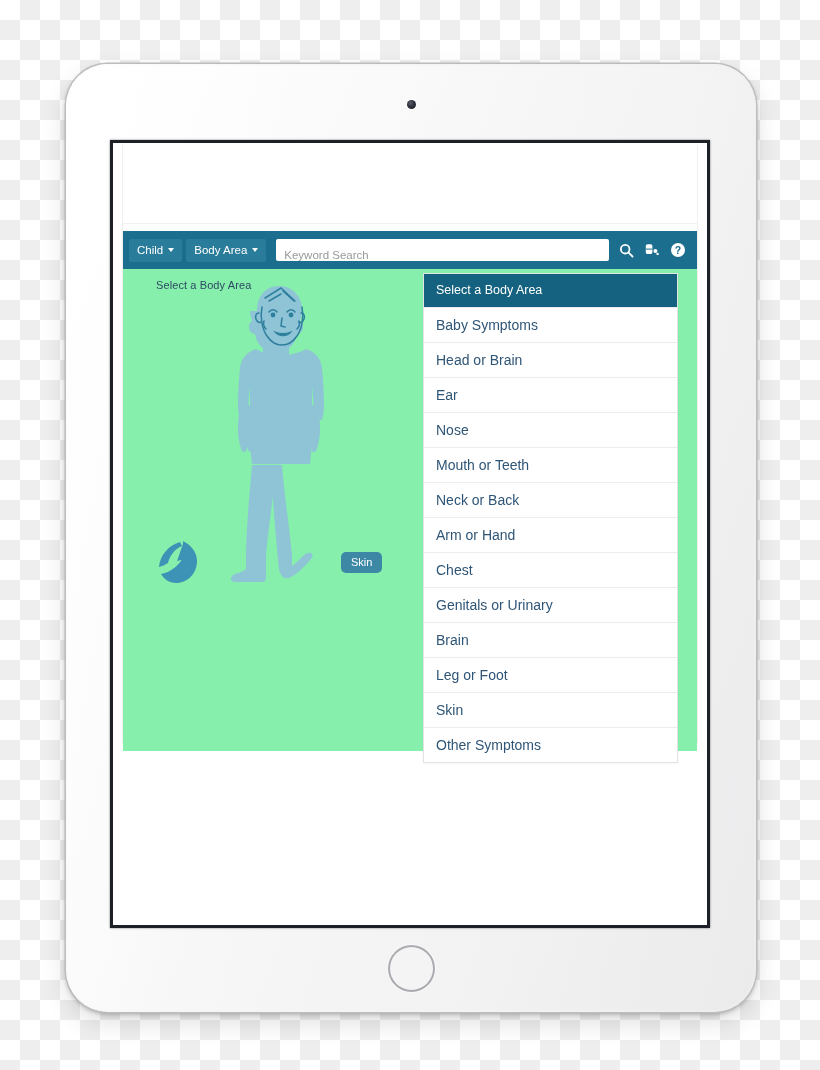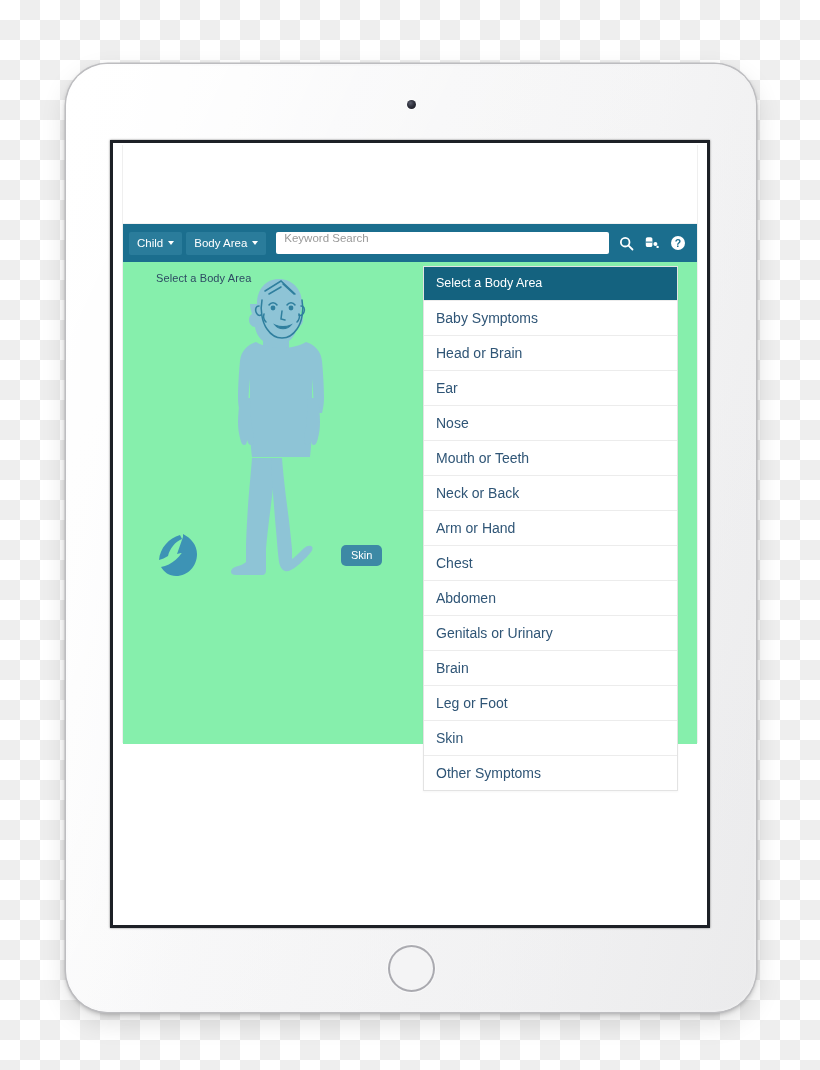--- a/index.html
+++ b/index.html
@@ -111,20 +111,21 @@
   }
 
   
   .toolbar {
     display: flex;
     align-items: center;
     height: 38px;
     background: #1b6e8e;
     padding: 0 6px;
     box-sizing: border-box;
+    margin-top: 7px;
   }
   .tb-btn {
     display: flex;
     align-items: center;
     gap: 4px;
     background: #2a7c9b;
     color: #ffffff;
     font-size: 11.5px;
     padding: 5px 8px 6px 8px;
     border-radius: 2px;
@@ -141,21 +142,21 @@
     display: inline-block;
     margin-left: 1px;
   }
   .search-box {
     flex: 1;
     height: 22px;
     background: #ffffff;
     border-radius: 2px;
     margin: 0 4px 0 6px;
     display: flex;
-    align-items: flex-start;
+    align-items: flex-end;
     padding: 0 8px;
     box-sizing: border-box;
   }
   .search-box .ph {
     color: #9a9a9a;
     font-size: 11.5px;
   }
   .tb-icon {
     width: 26px;
     height: 26px;
@@ -361,21 +362,20 @@
             <div class="area-list">
               <div class="area-list-header">Select a Body Area</div>
               <div class="area-item">Baby Symptoms</div>
               <div class="area-item">Head or Brain</div>
               <div class="area-item">Ear</div>
               <div class="area-item">Nose</div>
               <div class="area-item">Mouth or Teeth</div>
               <div class="area-item">Neck or Back</div>
               <div class="area-item">Arm or Hand</div>
               <div class="area-item">Chest</div>
-              <div class="area-item">Abdomen</div>
               <div class="area-item">Genitals or Urinary</div>
               <div class="area-item">Brain</div>
               <div class="area-item">Leg or Foot</div>
               <div class="area-item">Skin</div>
               <div class="area-item">Other Symptoms</div>
             </div>
 
           </div>
         </div>
 

